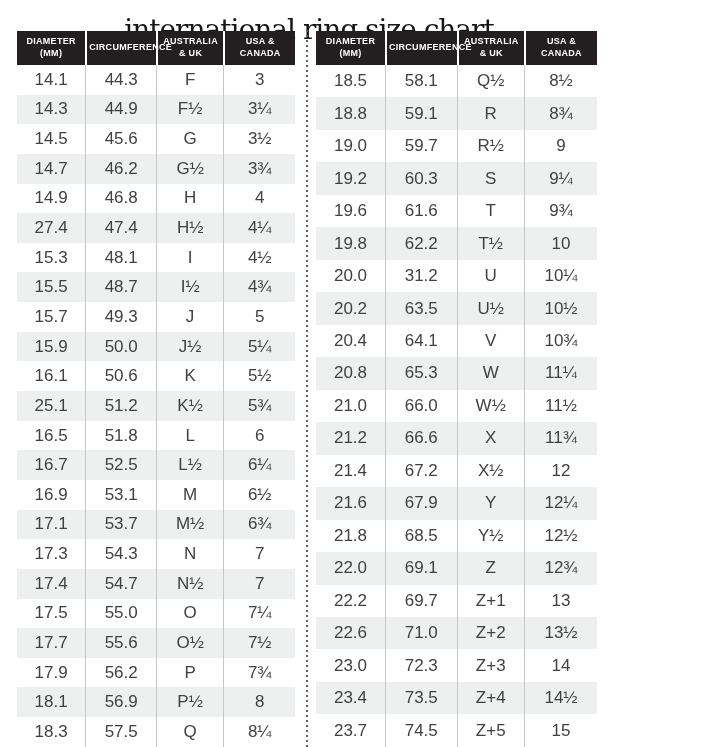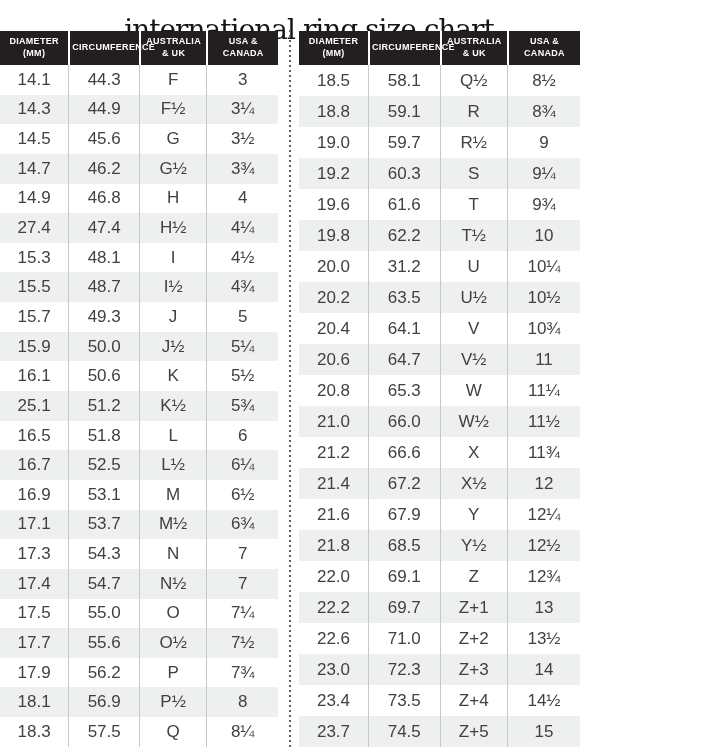--- a/index.html
+++ b/index.html
@@ -23,21 +23,21 @@
     font-family: "DejaVu Serif", serif;
     font-weight: 400;
     font-size: 28px;
     letter-spacing: -1px;
     color: #161414;
     white-space: nowrap;
   }
   .layout {
     position: absolute;
     top: 31px;
-    left: 0;
+    left: 17px;
     width: 580px;
     bottom: 0;
     display: flex;
   }
   .table-wrap { height: 100%; }
   .table-wrap.left  { width: 337px; }
   .table-wrap.right { width: 340px; }
   .divider {
     width: 25px;
     position: relative;
@@ -348,26 +348,20 @@
             <td>U½</td>
             <td>10½</td>
           </tr>
           <tr>
             <td>20.4</td>
             <td>64.1</td>
             <td>V</td>
             <td>10¾</td>
           </tr>
           <tr>
-            <td>20.6</td>
-            <td>64.7</td>
-            <td>V½</td>
-            <td>11</td>
-          </tr>
-          <tr>
             <td>20.8</td>
             <td>65.3</td>
             <td>W</td>
             <td>11¼</td>
           </tr>
           <tr>
             <td>21.0</td>
             <td>66.0</td>
             <td>W½</td>
             <td>11½</td>

